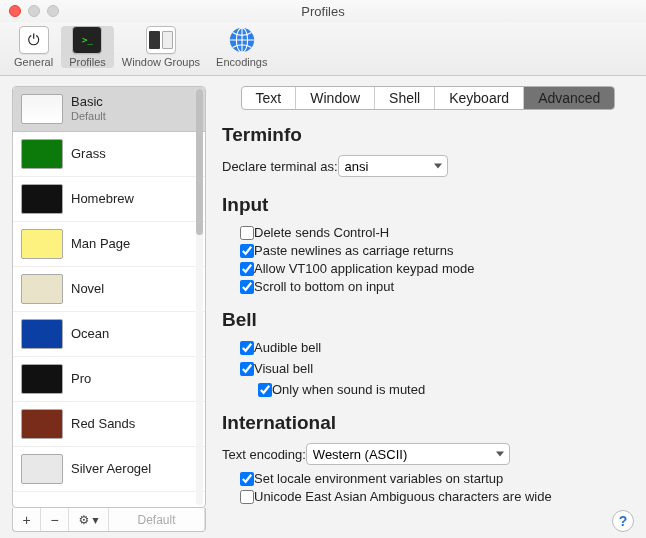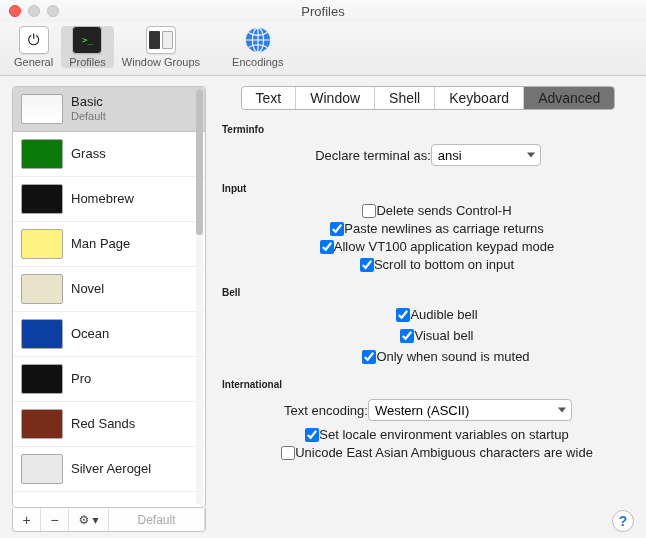--- a/index.html
+++ b/index.html
@@ -16,21 +16,21 @@
 .toolbtn.active { background: #d9d9d9; }
 .toolbtn .ico { width: 30px; height: 28px; border: 1px solid #bbb; border-radius: 4px; background: #fff; display: flex; align-items: center; justify-content: center; font-size: 15px; box-shadow: 0 1px 0 rgba(0,0,0,.05); }
 .toolbtn .lbl { font-size: 11px; color: #555; margin-top: 2px; }
 .ico.profiles { background: #222; display: flex; gap: 2px; }
 .ico.profiles span { font-family: monospace; font-size: 9px; color: #3f3; }
 .ico.groups { display: flex; gap: 2px; padding: 2px; }
 .ico.groups div { width: 11px; height: 18px; background: #333; border-radius: 1px; }
 .ico.groups div:last-child { background: #eee; border: 1px solid #aaa; }
 .ico.enc { background: none; border: none; box-shadow: none; }
 .ico.enc svg { width: 30px; height: 30px; }
-.encodings { margin-left: 16px; }
+.encodings { }
 
 .content { display: flex; height: calc(538px - 76px); padding: 10px 12px 6px 12px; gap: 16px; background: #f3f3f3; }
 
 .sidebar { width: 194px; display: flex; flex-direction: column; }
 .list { flex: 1; background: #fff; border: 1px solid #c5c5c5; border-radius: 4px; overflow: hidden; position: relative; }
 .scroll { position: absolute; right: 2px; top: 2px; bottom: 2px; width: 7px; background: #f4f4f4; border-radius: 4px; }
 .scroll .thumb { position: absolute; left: 0; right: 0; top: 0; height: 35%; background: #c0c0c0; border-radius: 4px; }
 .item { display: flex; align-items: center; gap: 8px; height: 45px; padding: 4px 8px; border-bottom: 1px solid #eee; }
 .item.selected { background: #d6d6d6; border-bottom-color: #c4c4c4; }
 .thumb-prev { width: 42px; height: 30px; border: 1px solid #aaa; border-radius: 2px; flex-shrink: 0; }
@@ -53,22 +53,22 @@
 .fbtngear { width: 40px; gap: 2px; font-size: 12px; color: #444; }
 .fdef { flex:1; font-size: 12px; color: #aaa; padding: 0 8px; }
 
 .panel { flex: 1; display: flex; flex-direction: column; position: relative; }
 .tabs { display: flex; justify-content: center; margin-bottom: 8px; }
 .segment { display: flex; border: 1px solid #b5b5b5; border-radius: 4px; overflow: hidden; background: #fff; }
 .seg { padding: 3px 14px; font-size: 14px; border-right: 1px solid #ccc; }
 .seg:last-child { border-right: none; }
 .seg.active { background: #737373; }
 
-.section-title { font-weight: 600; font-size: 10px; margin-top: 6px; margin-bottom: 6px; }
-.row { display: flex; align-items: center; gap: 0; margin: 3px 0; font-size: 13px; justify-content: center; }
+.section-title { font-weight: 600; font-size: 19px; margin-top: 6px; margin-bottom: 6px; }
+.row { display: flex; align-items: center; gap: 0; margin: 3px 0; font-size: 13px; }
 .row.indent { margin-left: 18px; }
 .row.double-indent { margin-left: 36px; }
 select { font-size: 13px; height: 22px; border: 1px solid #bbb; border-radius: 4px; background: #fff; padding: 0 10px 0 6px; appearance: none; position: relative; }
 .sel-wrap { position: relative; display: inline-block; }
 .sel-wrap::after { content: ""; position: absolute; right: 6px; top: 50%; transform: translateY(-50%); width: 0; height: 0; border-left: 4px solid transparent; border-right: 4px solid transparent; border-top: 5px solid #555; }
 input[type=checkbox] { width: 14px; height: 14px; }
 
 .help { position: absolute; right: 0; bottom: 0; width: 22px; height: 22px; border: 1px solid #bbb; border-radius: 50%; background: #fff; display: flex; align-items: center; justify-content: center; color: #2a6fd6; font-size: 14px; font-weight: 600; }
 </style>
 </head>

